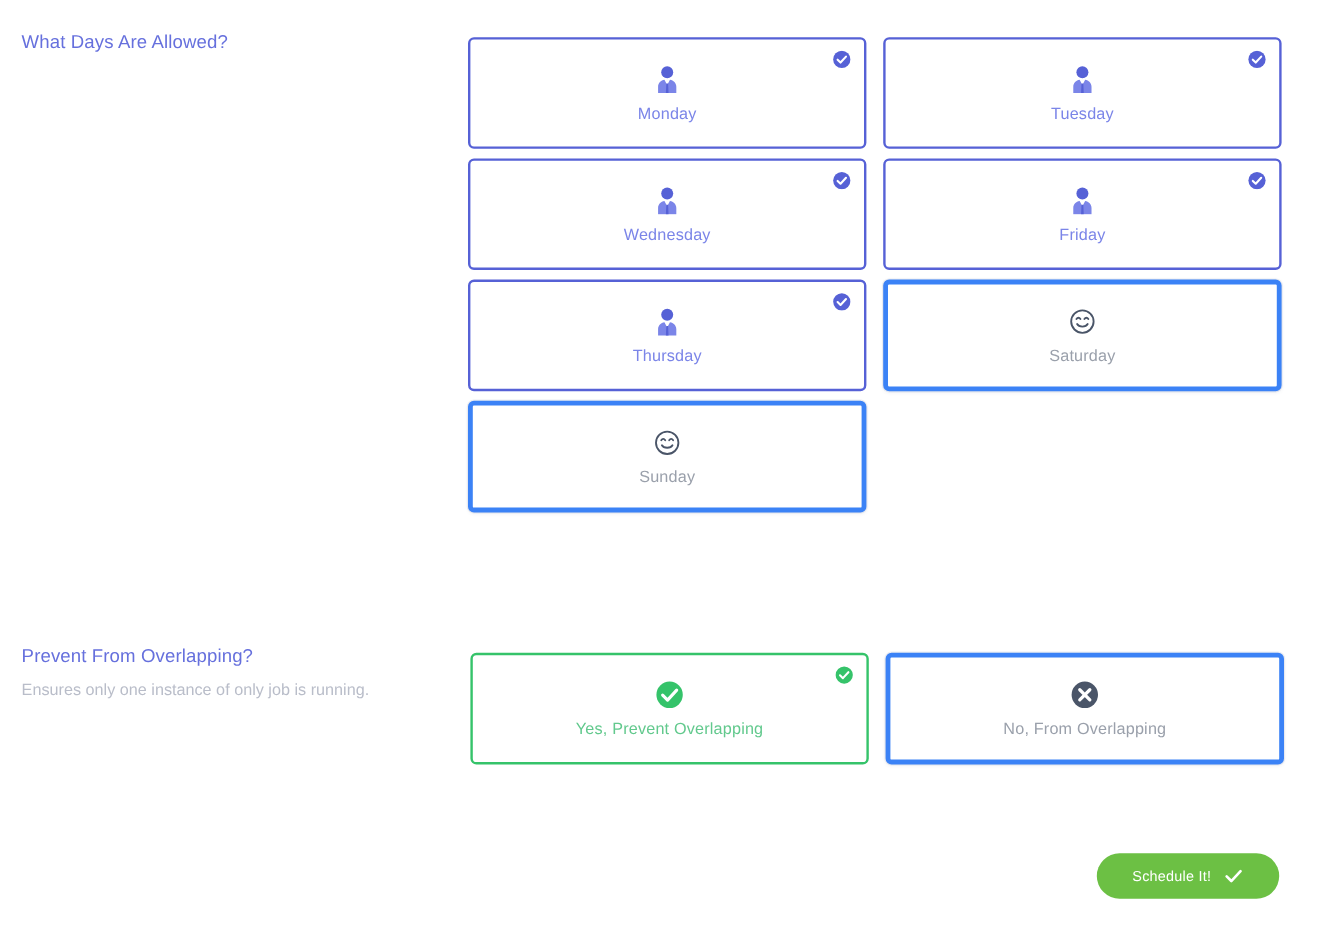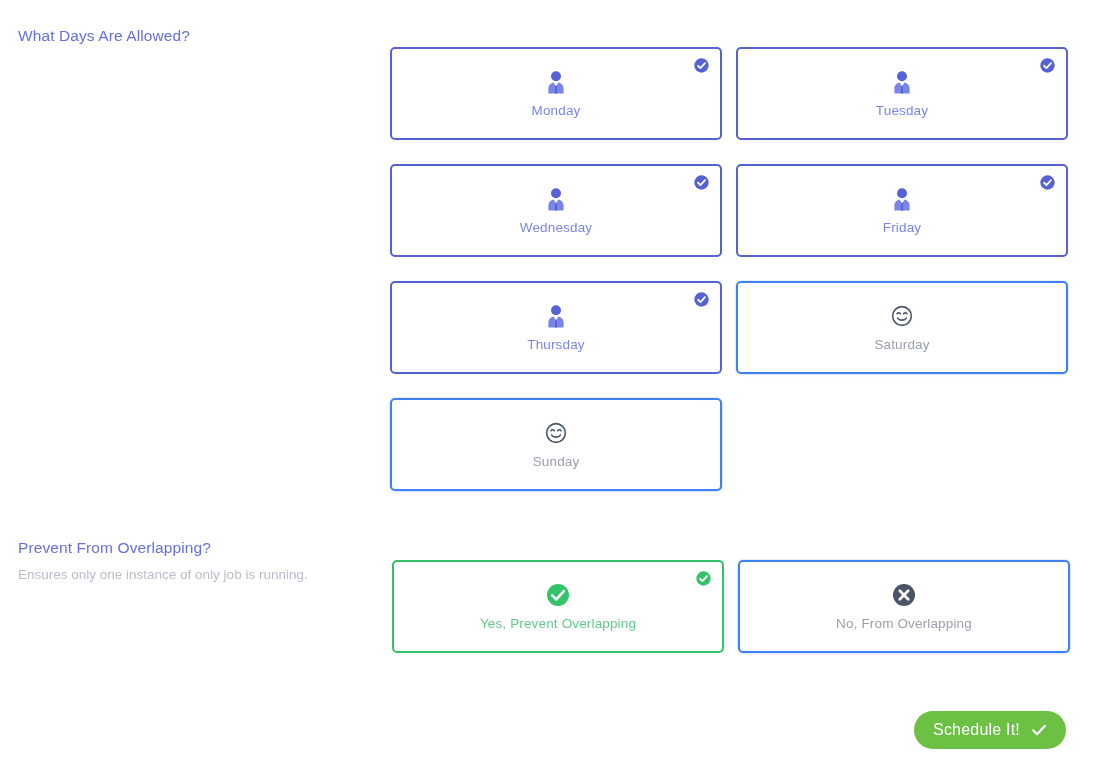--- a/index.html
+++ b/index.html
@@ -40,41 +40,40 @@
     line-height: 20px;
     margin-top: 7px;
     white-space: nowrap;
   }
 
   
   .card-grid {
     position: absolute;
     display: flex;
     flex-wrap: wrap;
-    gap: 24px 14px;
-    margin-top: 16px;
+    gap: 8px 14px;
   }
 
   .opt-card {
     position: relative;
     width: 332px;
     height: 93px;
     box-sizing: border-box;
     background: #ffffff;
     border-radius: 5px;
     display: flex;
     flex-direction: column;
     align-items: center;
     justify-content: center;
     cursor: pointer;
   }
 
   
   .opt-card.state-off {
-    border: 2px solid #3b82f6;
+    border: 4px solid #3b82f6;
     box-shadow: 0 1px 3px rgba(60, 70, 110, 0.07),
                 0 0 0 1px rgba(235, 237, 243, 0.9);
   }
 
   
   .opt-card.state-blue {
     border: 2px solid #5661d6;
     box-shadow: none;
   }
 
@@ -121,21 +120,21 @@
   .submit-btn {
     position: absolute;
     right: 18px;
     width: 152px;
     height: 38px;
     background: #6cc044;
     border: none;
     border-radius: 19px;
     color: #ffffff;
     font-family: "Liberation Sans", sans-serif;
-    font-size: 16px;
+    font-size: 12px;
     letter-spacing: 0.2px;
     display: flex;
     align-items: center;
     justify-content: center;
     gap: 11px;
     cursor: pointer;
     padding: 0;
   }
   .submit-btn .btn-check svg { display: block; }
 </style>

